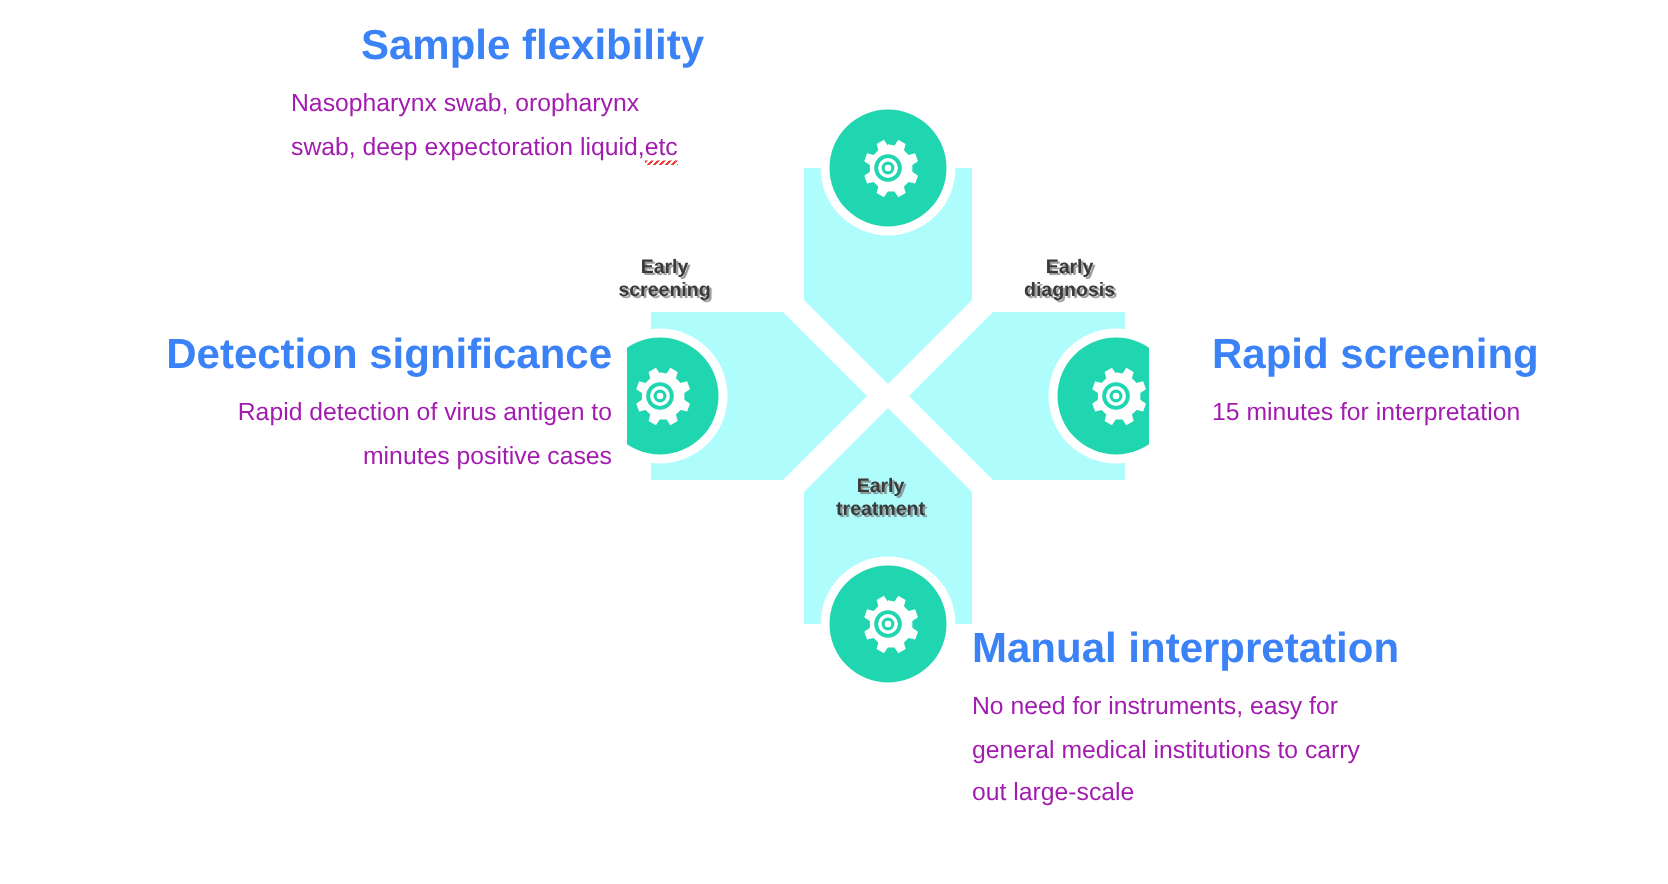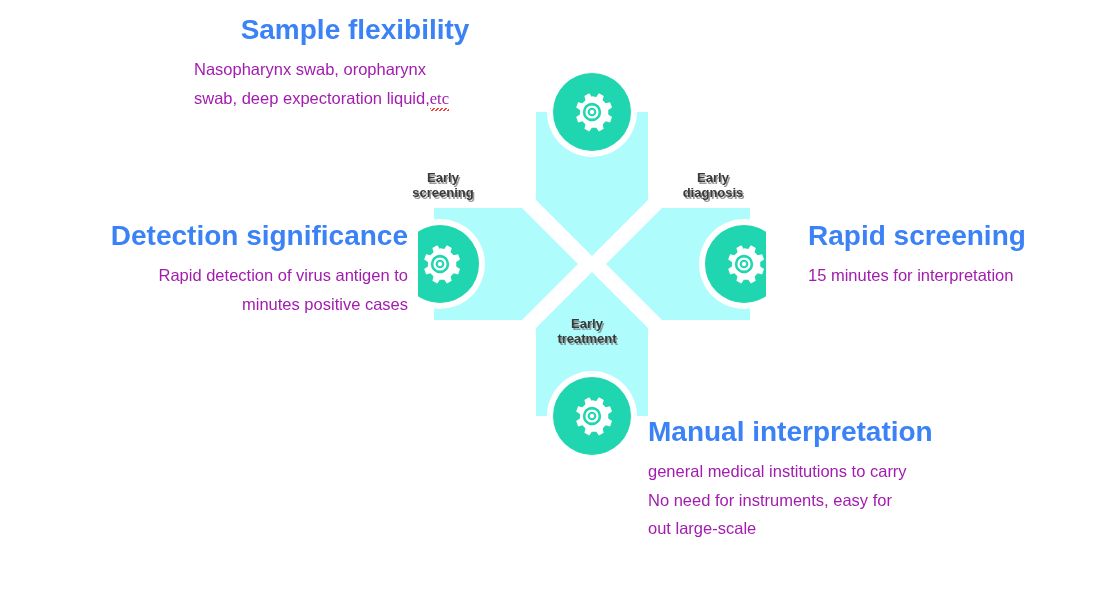--- a/index.html
+++ b/index.html
@@ -44,21 +44,21 @@
     white-space: nowrap;
   }
 
   .c-sample        { left: 194px; top: 14px;  width: 470px; }
   .c-sample .headline { text-align: center; width: 322px; margin-left: 0px; }
 
   .c-detection     { left: 28px;  top: 220px; width: 380px; text-align: right; }
   .c-rapid         { left: 808px; top: 220px; width: 300px; }
   .c-manual        { left: 648px; top: 416px; width: 400px; }
 
-  .sq { position: relative; font-family: Liberation Serif, serif; }
+  .sq { position: relative; }
   .sq::after {
     content: "";
     position: absolute;
     left: 0; right: 0; bottom: -3px;
     height: 3px;
     background-image:
       repeating-linear-gradient(135deg, #e33 0 1.4px, transparent 1.4px 2.8px);
     opacity: .95;
   }
 
@@ -111,22 +111,22 @@
   <div class="callout c-rapid">
     <div class="headline">Rapid screening</div>
     <div class="body">
       <span class="line">15 minutes for interpretation</span>
     </div>
   </div>
 
   <div class="callout c-manual">
     <div class="headline">Manual interpretation</div>
     <div class="body">
+      <span class="line">No need for instruments, easy for</span>
       <span class="line">general medical institutions to carry</span>
-      <span class="line">No need for instruments, easy for</span>
       <span class="line">out large-scale</span>
     </div>
   </div>
 
   <div class="diagram">
     <svg viewBox="0 0 348 412" xmlns="http://www.w3.org/2000/svg">
       <defs>
 
         <g id="gear-glyph">
           <path fill="#ffffff" d="

